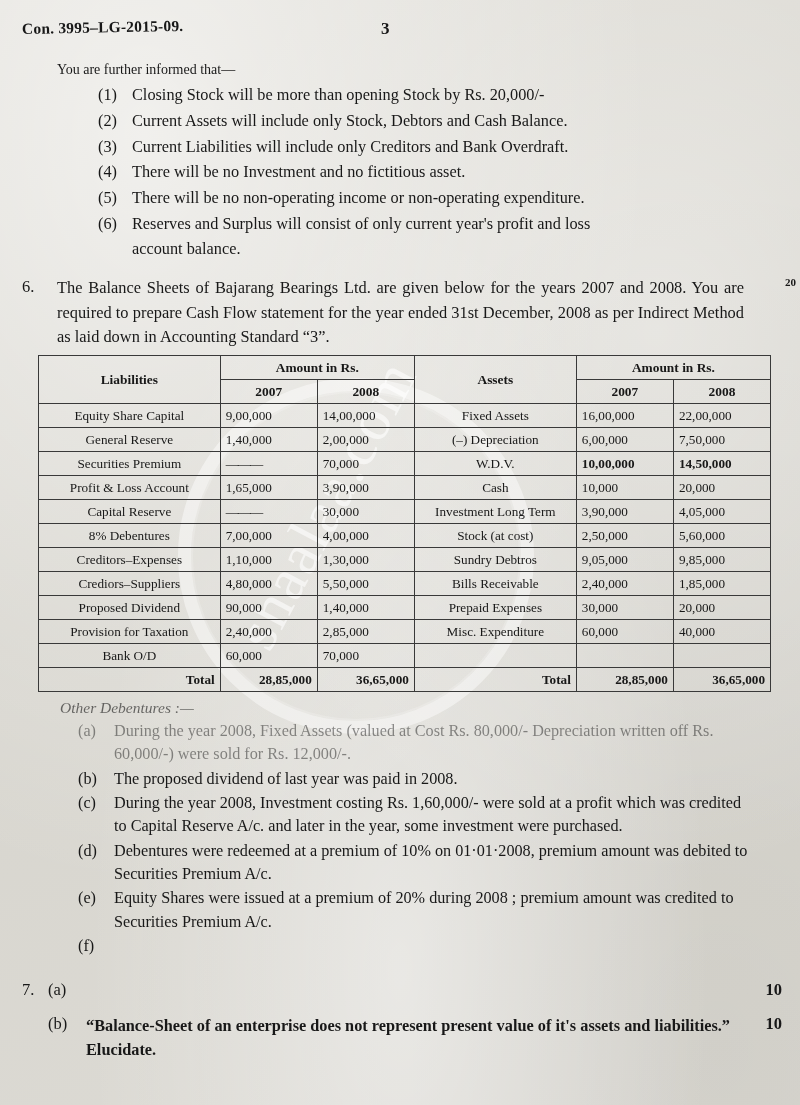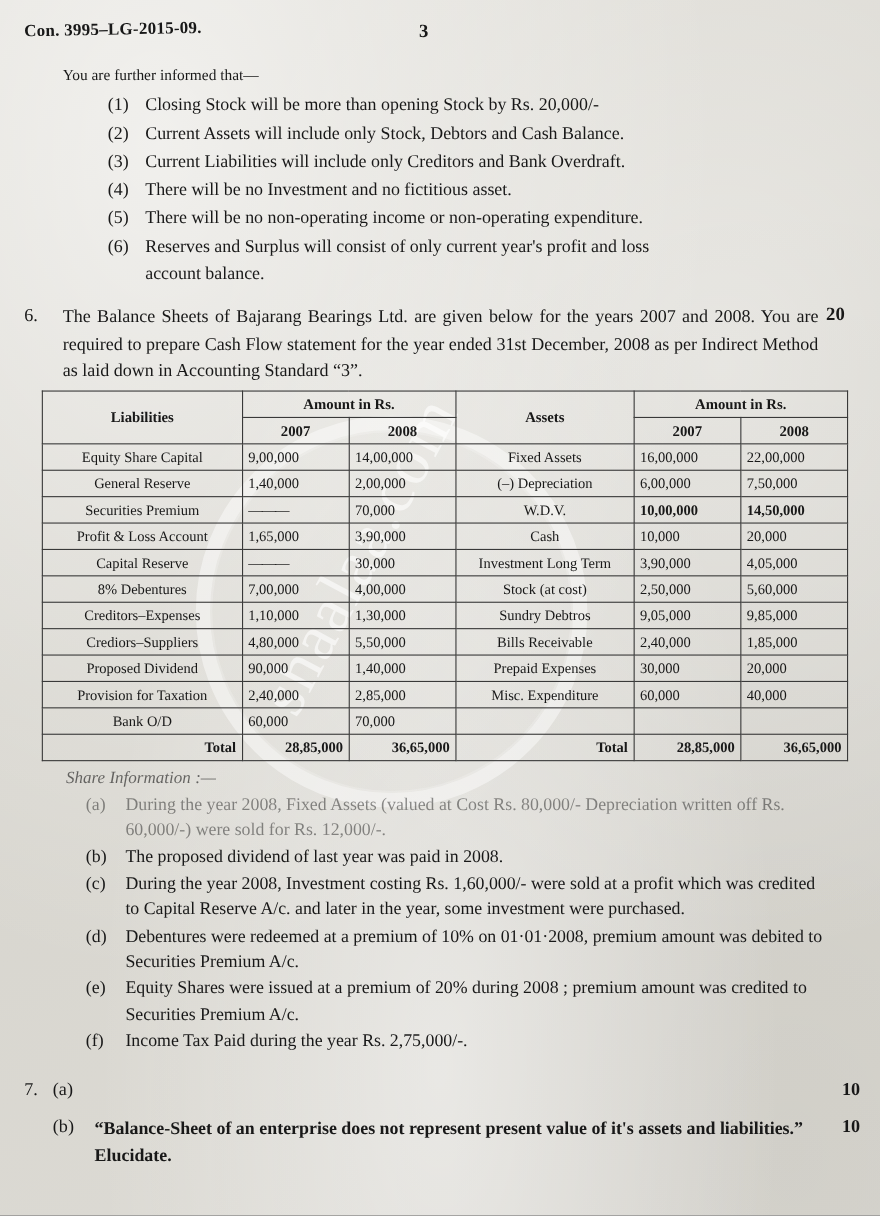--- a/index.html
+++ b/index.html
@@ -128,23 +128,23 @@
     padding-right: 20px;
   }
   .q-num {
     position: absolute;
     left: 22px;
     top: 1px;
     font-size: 16.5px;
   }
   .q-marks {
     position: absolute;
-    right: 32px;
-    font-weight: bold;
-    font-size: 17px;
+    right: 4px;
+    font-weight: bold;
+    font-size: 11px;
     margin-left: 15px;
   }
   .q-text {
     font-size: 16.4px;
     line-height: 1.48;
     text-align: justify;
     padding-right: 36px;
   }
 
   
@@ -396,21 +396,21 @@
               <td class="tot">Total</td>
               <td class="tot">28,85,000</td>
               <td class="tot">36,65,000</td>
               <td class="tot">Total</td>
               <td class="tot">28,85,000</td>
               <td class="tot">36,65,000</td>
             </tr>
           </tbody>
       </table>
 
-      <div class="other-info">Share Information :—</div>
+      <div class="other-info">Other Debentures :—</div>
       <ul class="alist" id="other-list">
           <li class="faded">
             <span class="mark">(a)</span>
             <span class="txt">During the year 2008, Fixed Assets (valued at Cost Rs. 80,000/- Depreciation written off Rs. 60,000/-) were sold for Rs. 12,000/-.</span>
           </li>
           <li>
             <span class="mark">(b)</span>
             <span class="txt">The proposed dividend of last year was paid in 2008.</span>
           </li>
           <li>
@@ -420,21 +420,20 @@
           <li>
             <span class="mark">(d)</span>
             <span class="txt">Debentures were redeemed at a premium of 10% on 01·01·2008, premium amount was debited to Securities Premium A/c.</span>
           </li>
           <li>
             <span class="mark">(e)</span>
             <span class="txt">Equity Shares were issued at a premium of 20% during 2008 ; premium amount was credited to Securities Premium A/c.</span>
           </li>
           <li>
             <span class="mark">(f)</span>
-            <span class="txt">Income Tax Paid during the year Rs. 2,75,000/-.</span>
           </li>
         </ul>
 
       <div class="q7" id="q7">
           <div class="row">
             <div class="rnum">7.</div>
             <div class="rmark">(a)</div>
             <div class="rmarks">10</div>
           </div>
           <div class="row">

